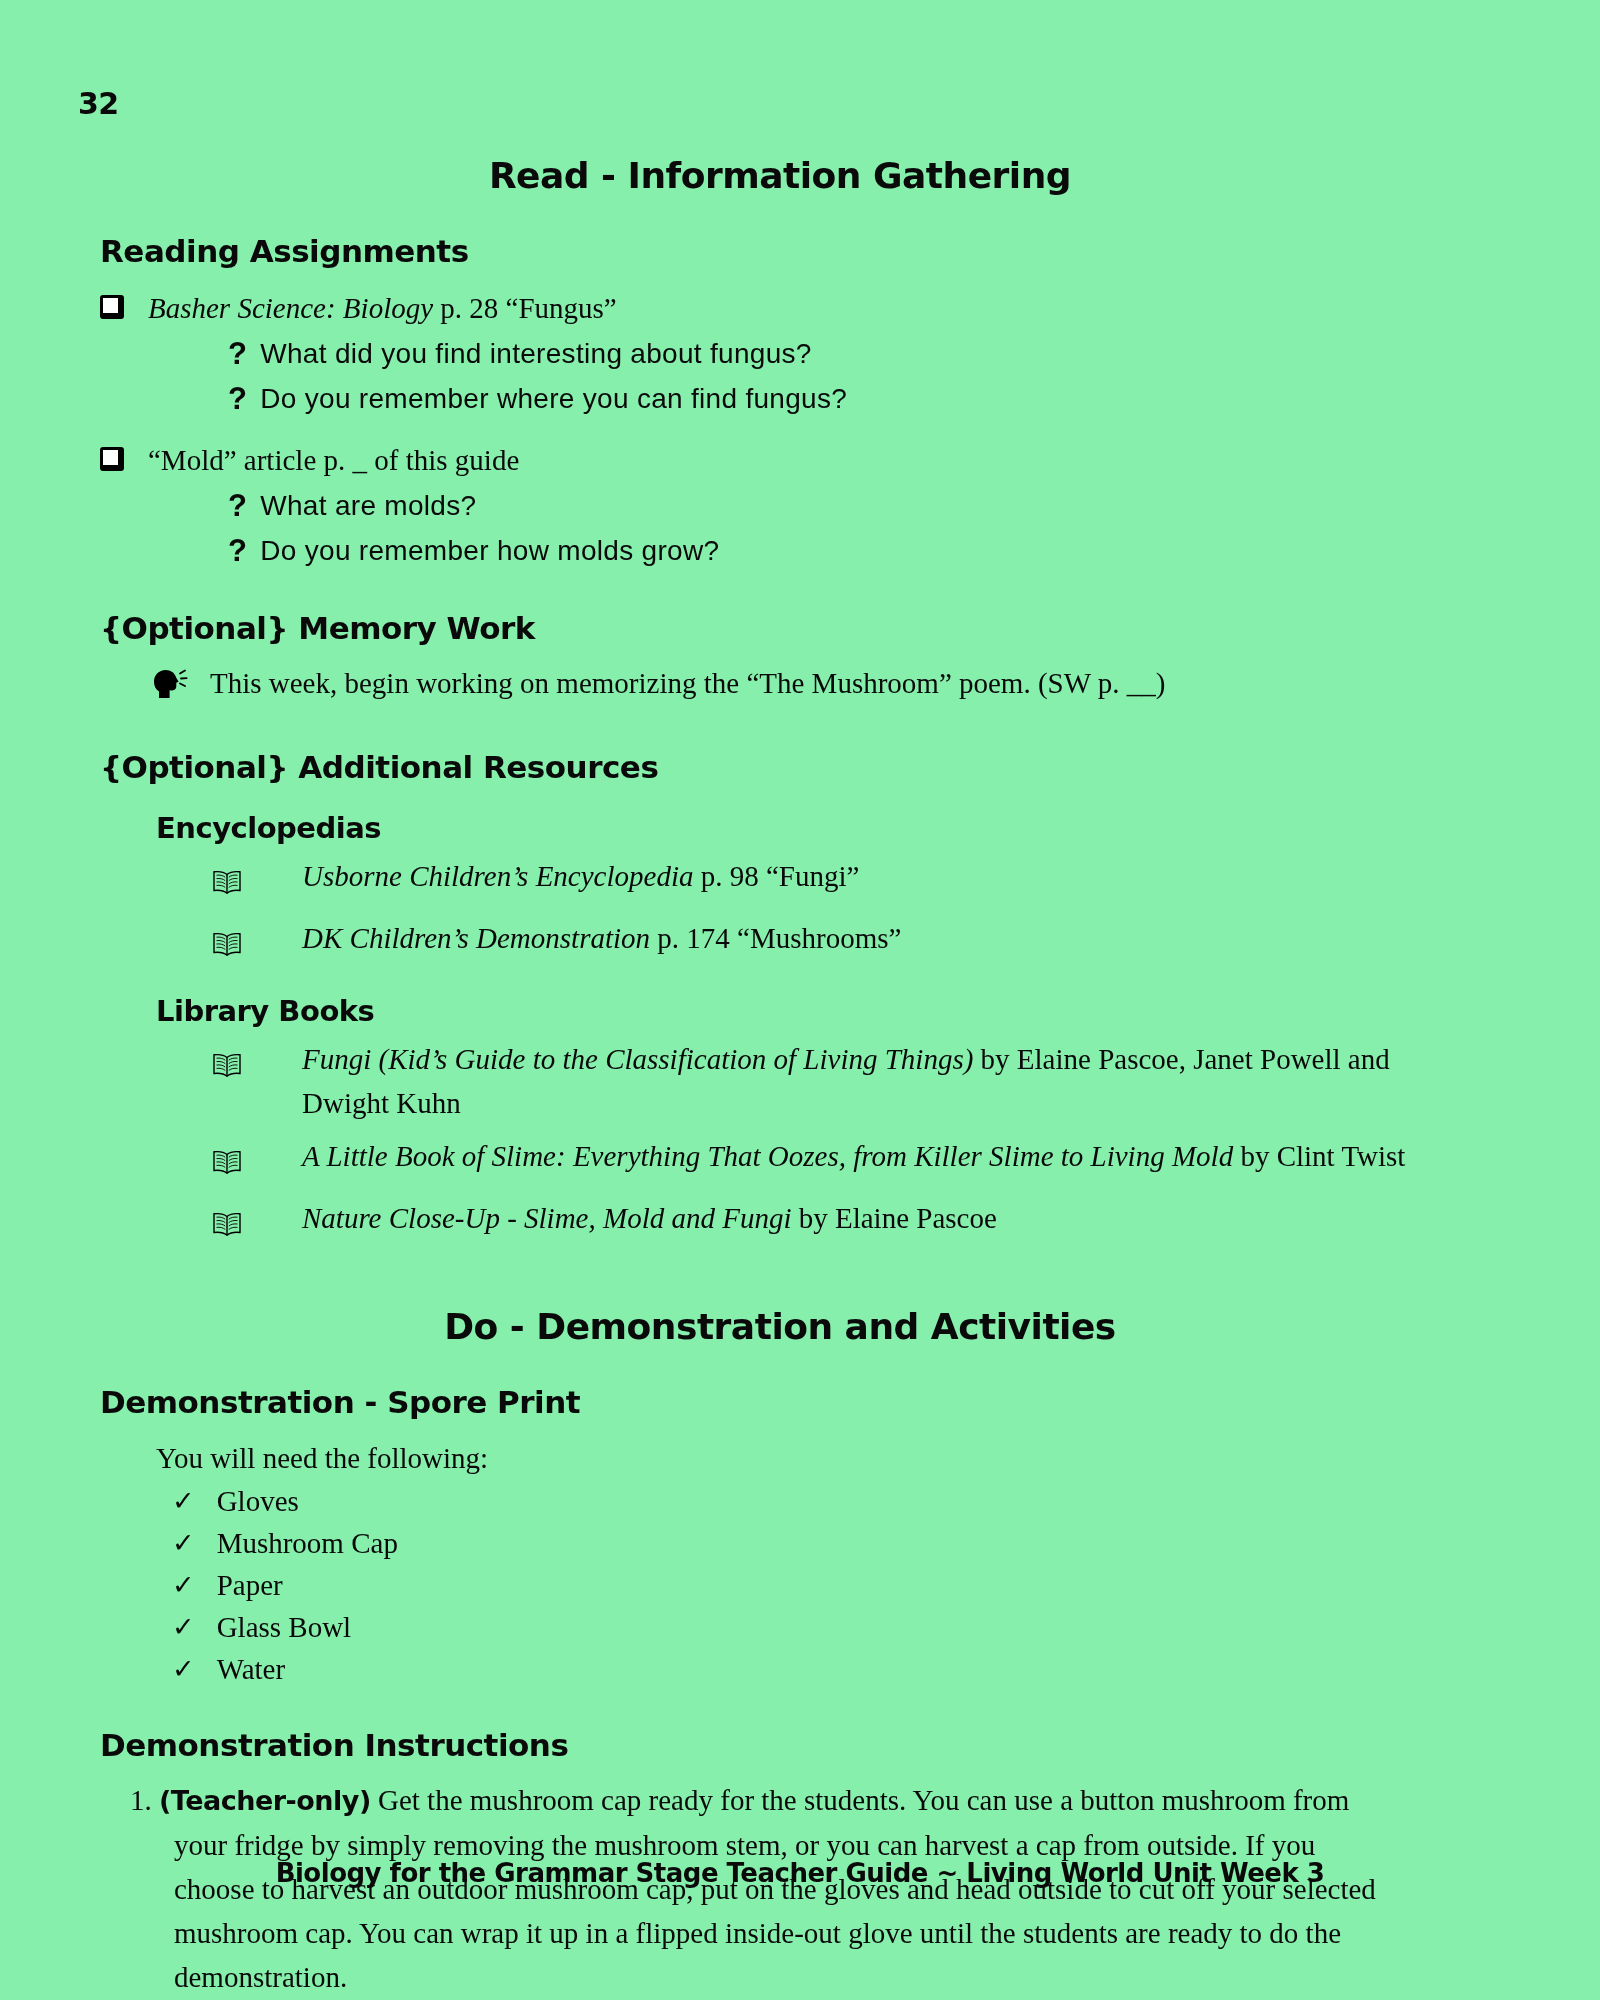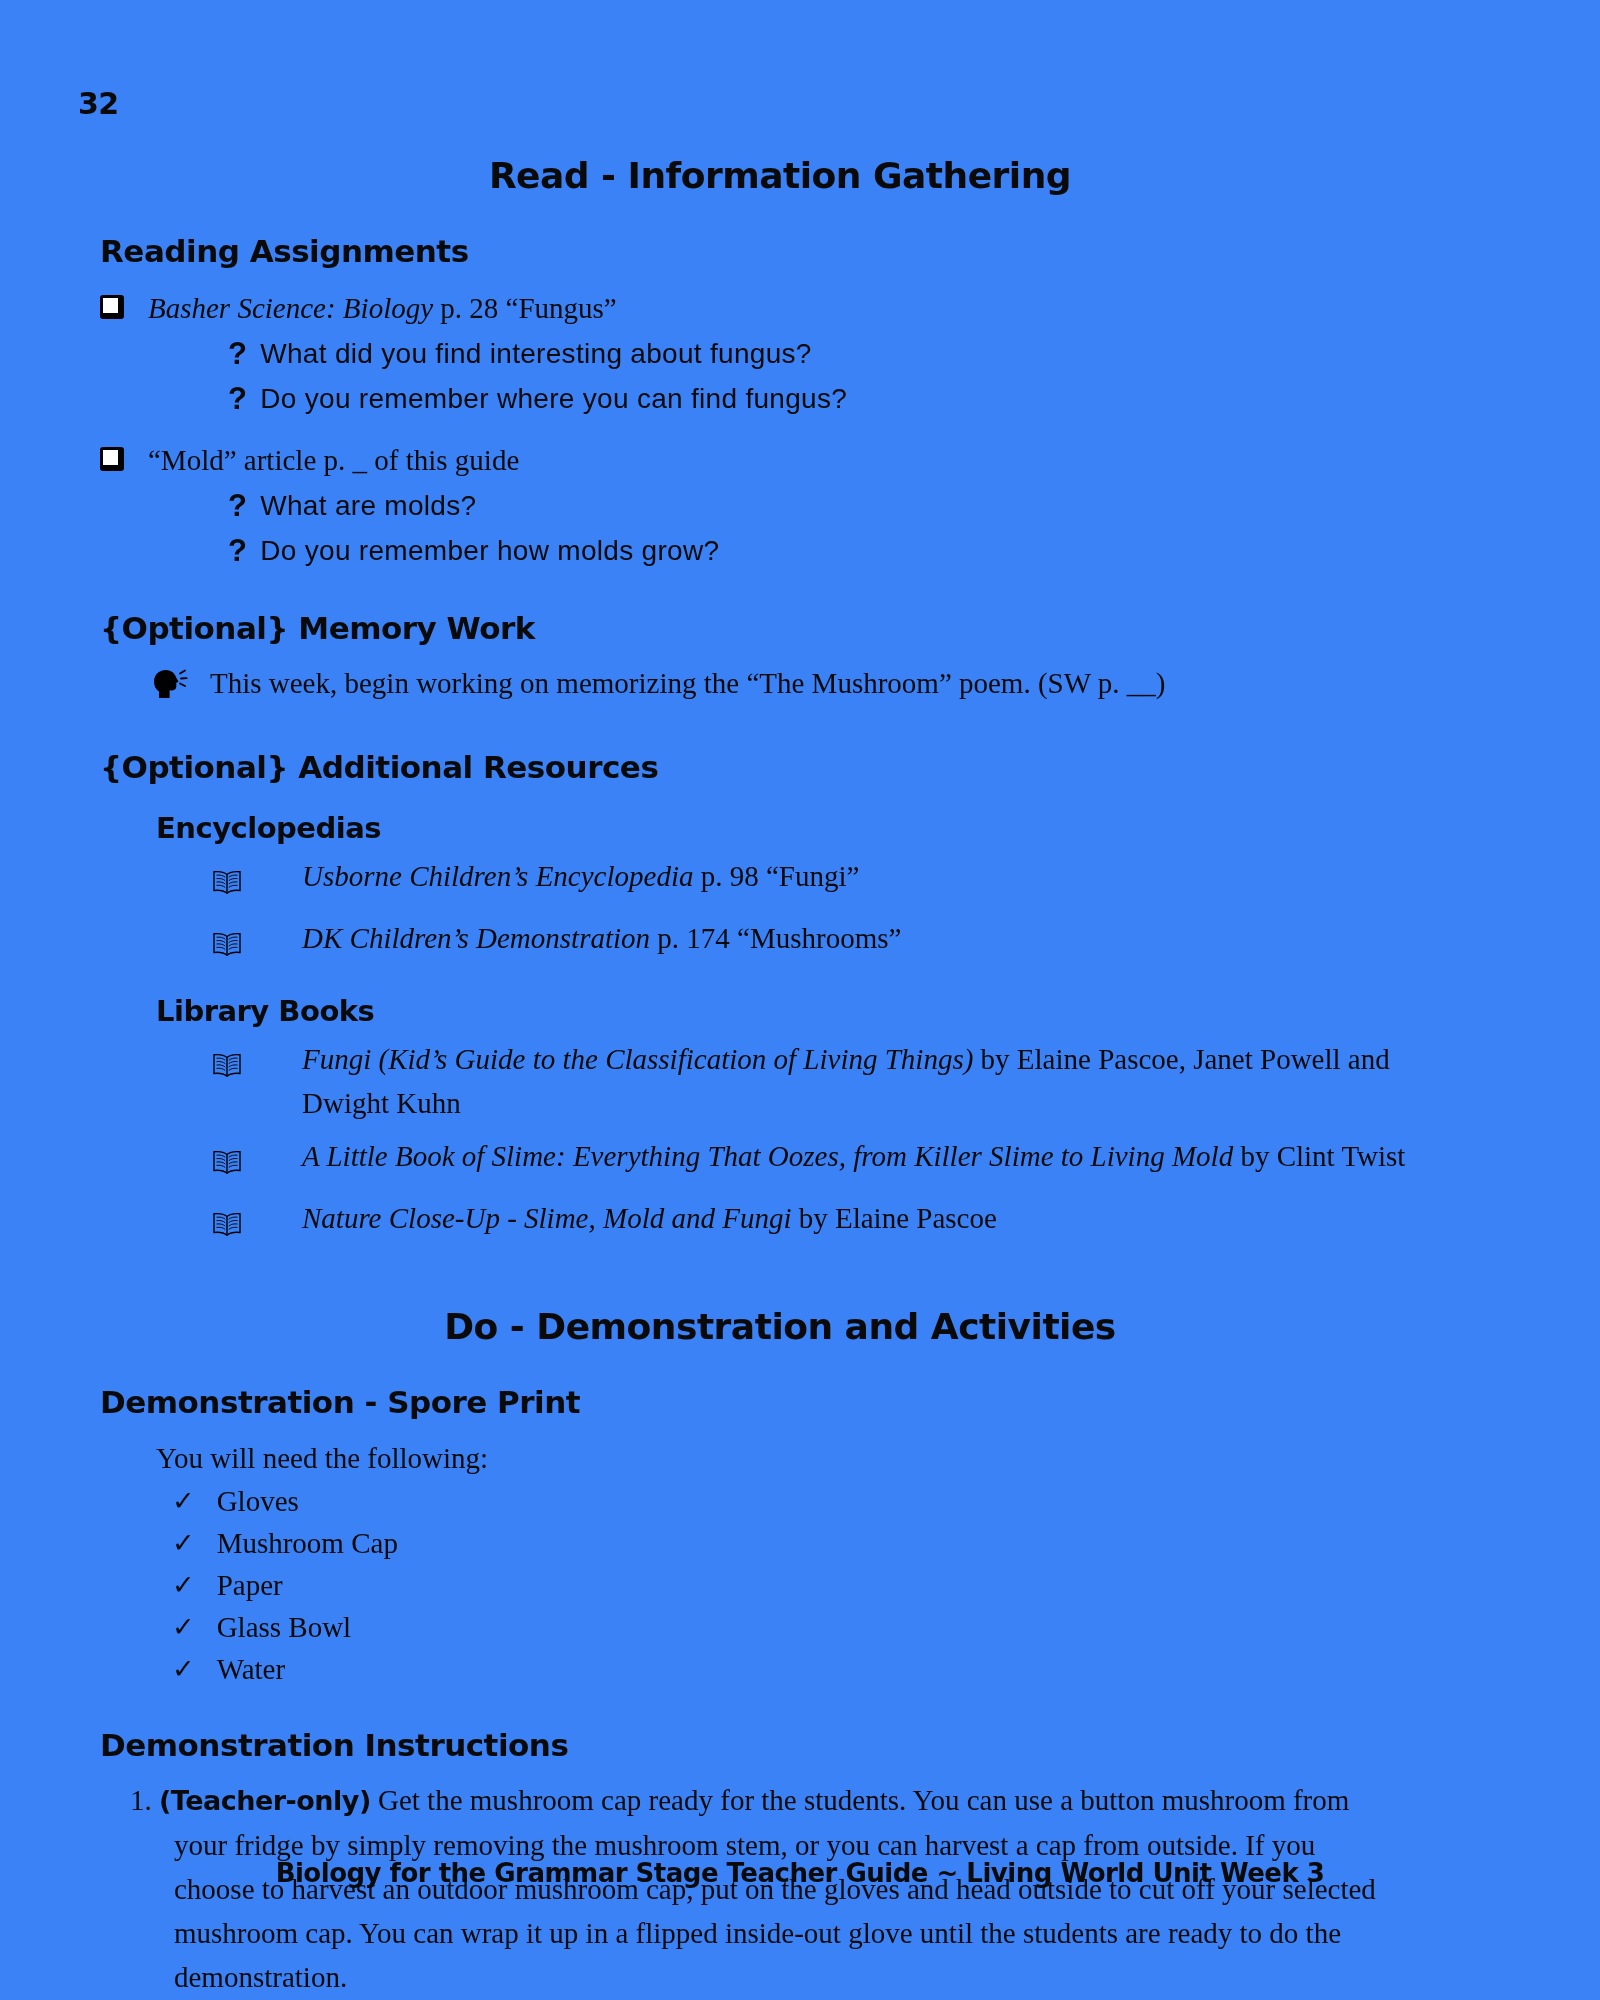--- a/index.html
+++ b/index.html
@@ -3,21 +3,21 @@
 <meta charset="utf-8">
 <style>
   * { box-sizing: border-box; }
   html, body { margin: 0; padding: 0; }
   body {
     width: 1600px; height: 2000px;
     background: #ffffff; color: #0a0a0a;
     font-family: "Liberation Serif", serif;
     overflow: hidden;
   }
-  .page { position: relative; width: 1600px; height: 2000px; background: #3b82f6; }
+  .page { position: relative; width: 1600px; height: 2000px; background: #86efac; }
   .content { padding: 0 140px 0 100px; }
 
   
   .hand { font-family: "DejaVu Sans", sans-serif; font-weight: 700; letter-spacing: -0.5px; }
   .serif { font-family: "Liberation Serif", serif; }
   .geo { font-family: "Liberation Sans", sans-serif; letter-spacing: 0.3px; }
 
   .page-num { position: absolute; top: 86px; left: 78px; font-size: 30px; }
 
   h1, h2, h3 { margin: 0; }

